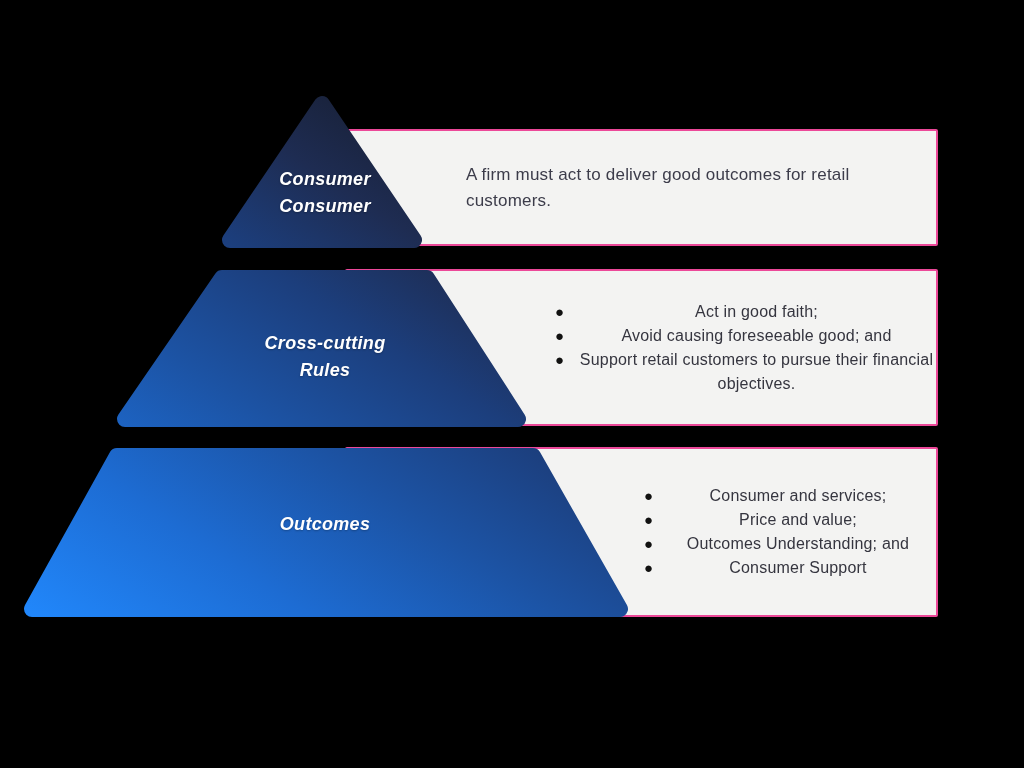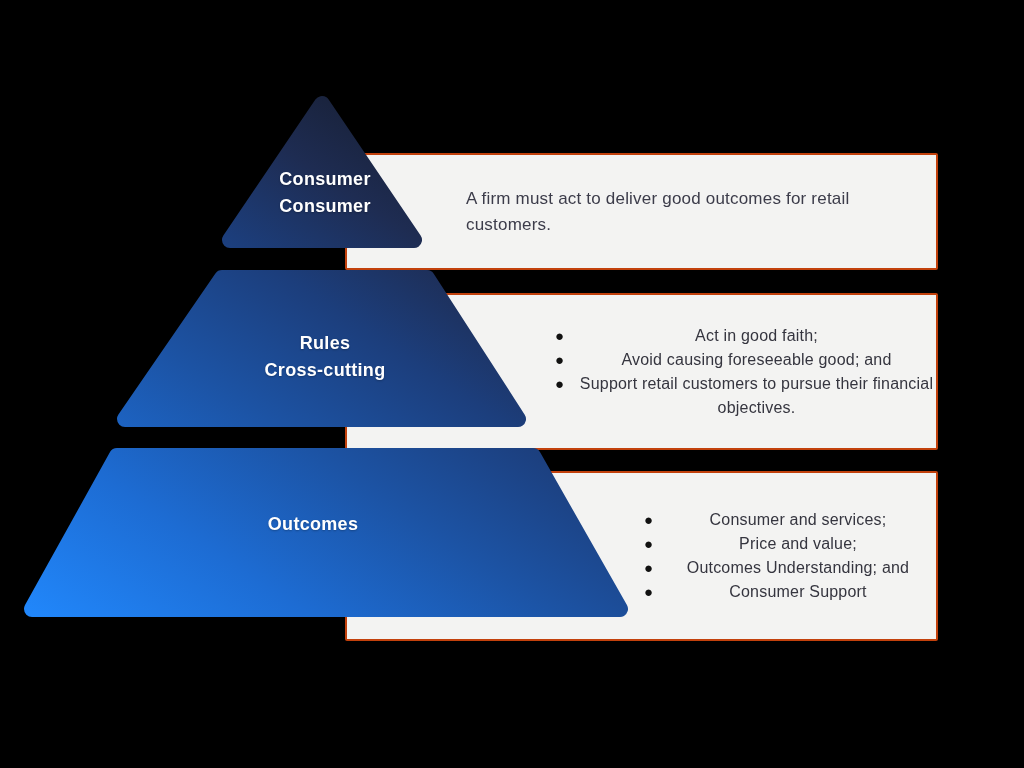--- a/index.html
+++ b/index.html
@@ -2,24 +2,23 @@
 <html><head>
 <meta charset="utf-8">
 <style>
   html,body{margin:0;padding:0;background:#000;}
   .stage{
     position:relative;width:1024px;height:768px;background:#000;overflow:hidden;
     font-family:"Liberation Sans","DejaVu Sans",sans-serif;
   }
   .panel{
     position:absolute;left:345px;width:593px;
-    background:#f3f3f2;border:2px solid #c2410c;border-radius:2px;
+    background:#f3f3f2;border:2px solid #ec4899;border-radius:2px;
     box-sizing:border-box;display:flex;flex-direction:column;justify-content:center;
     z-index:1;
-    margin-top:24px;
   }
   .panel-1{top:129px;height:117px;}
   .panel-2{top:269px;height:157px;}
   .panel-3{top:447px;height:170px;}
   .panel-text{
     color:#3c3c4a;font-size:17px;line-height:26px;letter-spacing:.2px;
   }
   .panel-1 .panel-text{margin-left:119px;width:390px;}
   .bullet-list{list-style:none;margin:0;padding:0;}
   .panel-2 .bullet-list{margin-left:208px;}
@@ -36,22 +35,22 @@
   .bullet-text{flex:1;text-align:center;}
   .pyramid-svg{position:absolute;left:0;top:0;z-index:2;}
   .tier-label{
     position:absolute;z-index:3;transform:translateX(-50%);
     color:#ffffff;font-weight:700;font-size:18px;line-height:27px;
     text-align:center;letter-spacing:.3px;white-space:nowrap;
     text-shadow:0 1px 2px rgba(0,0,0,.25);
   }
   .label-1{left:325px;top:166px;}
   .label-2{left:325px;top:330px;}
-  .label-3{left:313px;top:511px;}
-  .label-line{display:block;}
+  .label-3{left:325px;top:511px;}
+  .label-line{display:block;font-style:italic;}
 </style>
 </head>
 <body>
 
 <div class="stage">
 
   <div class="panel panel-1">
     <div class="panel-text">A firm must act to deliver good outcomes for retail customers.</div>
   </div>
 
@@ -108,20 +107,20 @@
     <polygon points="322,104 414,240 230,240" fill="url(#pyrGrad)" stroke="url(#pyrGrad)" stroke-width="16" stroke-linejoin="round"></polygon>
     <polygon points="222,278 427,278 518,419 125,419" fill="url(#pyrGrad)" stroke="url(#pyrGrad)" stroke-width="16" stroke-linejoin="round"></polygon>
     <polygon points="117,456 533,456 620,609 32,609" fill="url(#pyrGrad)" stroke="url(#pyrGrad)" stroke-width="16" stroke-linejoin="round"></polygon>
   </svg>
 
   <div class="tier-label label-1">
     <span class="label-line">Consumer</span>
     <span class="label-line">Consumer</span>
   </div>
   <div class="tier-label label-2">
+    <span class="label-line">Cross-cutting</span>
     <span class="label-line">Rules</span>
-    <span class="label-line">Cross-cutting</span>
   </div>
   <div class="tier-label label-3">
     <span class="label-line">Outcomes</span>
   </div>
 
 </div>
 
 </body></html>

